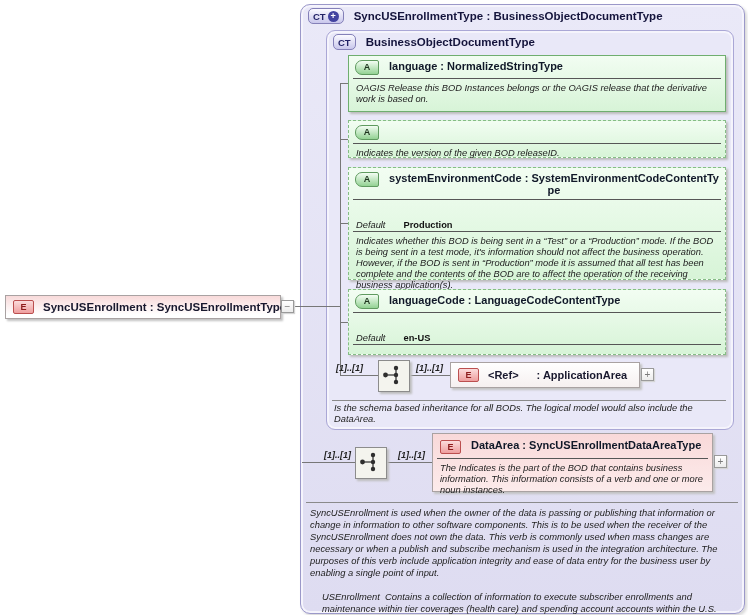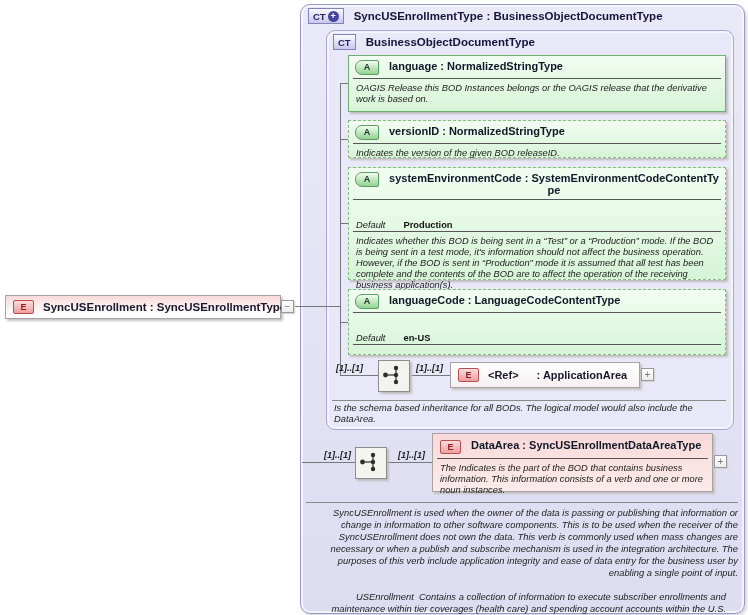--- a/index.html
+++ b/index.html
@@ -11,21 +11,21 @@
   .ct-outer{background:linear-gradient(180deg,#eae9f8 0%,#dedcf1 100%);
             border:1px solid #9b98c9;border-radius:10px;
             box-shadow:inset 0 0 0 2px #f5f4fc, 2px 2px 3px #d8d8d8;}
   .ct-inner{background:#e9e8f8;border:1px solid #aaa7d6;border-radius:9px;
             box-shadow:inset 0 0 0 2px #f5f4fc;}
   .ct-header{display:flex;align-items:center;gap:10px;}
   .ct-title{font-weight:bold;font-size:11.5px;color:#14143c;white-space:nowrap;}
 
   
   .badge-ct{display:inline-flex;align-items:center;height:14px;padding:0 4px;
-            border:1px solid #8480b8;border-radius:0;
+            border:1px solid #8480b8;border-radius:5px;
             background:linear-gradient(180deg,#fbfaff,#c9c7ec);
             font-weight:bold;font-size:9.5px;color:#232366;}
   .plus-circle{display:inline-block;width:11px;height:11px;margin-left:2px;border-radius:50%;
             background:#4343a0;color:#ffffff;font-size:9px;font-weight:bold;
             line-height:11px;text-align:center;}
   .badge-a{display:inline-block;width:22px;height:13px;flex:0 0 22px;
             border:1px solid #5f9a5f;border-radius:7px 2px 2px 7px;
             background:linear-gradient(180deg,#f3fdf3,#93d293);
             font-weight:bold;font-size:9px;color:#1d331d;text-align:center;line-height:13px;}
   .badge-e{display:inline-block;width:19px;height:12px;flex:0 0 19px;
@@ -66,21 +66,21 @@
   
   .sq-btn{box-sizing:border-box;width:13px;height:13px;border:1px solid #9a9a9a;
           background:linear-gradient(180deg,#ffffff,#ececec);color:#7a7a7a;
           font-size:10px;line-height:11px;text-align:center;box-shadow:1px 1px 1px #d5d5d5;
           cursor:pointer;padding:0;}
 
   .seq-icon{width:30px;height:30px;background:#f4f4ee;border:1px solid #8c8c8c;
             box-shadow:1.5px 1.5px 2px #bdbdbd;}
 
   .big-note{font-style:italic;font-size:9.4px;line-height:12px;color:#222;}
-  .big-note p{margin:0 0 10px 0;white-space:pre-wrap;text-align:right;}
+  .big-note p{margin:0 0 10px 0;white-space:pre-wrap;}
   .big-note p:last-child{margin:12px;}
 </style>
 </head>
 <body>
 
 <div id="stage">
 
   <div class="abs ct-outer" style="left:300px;top:4px;width:443px;height:608px;"></div>
 
   <div class="abs ct-inner" style="left:326px;top:30px;width:406px;height:398px;"></div>
@@ -114,21 +114,20 @@
       <span class="badge-a">A</span>
       <span class="attr-title">language : NormalizedStringType</span>
     </div>
     <div class="sep"></div>
     <div class="note">OAGIS Release this BOD Instances belongs or the OAGIS release that the derivative work is based on.</div>
   </div>
 
   <div class="abs attr-box opt" style="top:120px;height:38px;">
     <div class="attr-header">
       <span class="badge-a">A</span>
-      <span class="attr-title">versionID : NormalizedStringType</span>
     </div>
     <div class="sep"></div>
     <div class="note">Indicates the version of the given BOD releaseID.</div>
   </div>
 
   <div class="abs attr-box opt" style="top:167px;height:113px;">
     <div class="attr-header">
       <span class="badge-a">A</span>
       <span class="attr-title wrap2">systemEnvironmentCode : SystemEnvironmentCodeContentType</span>
     </div>

